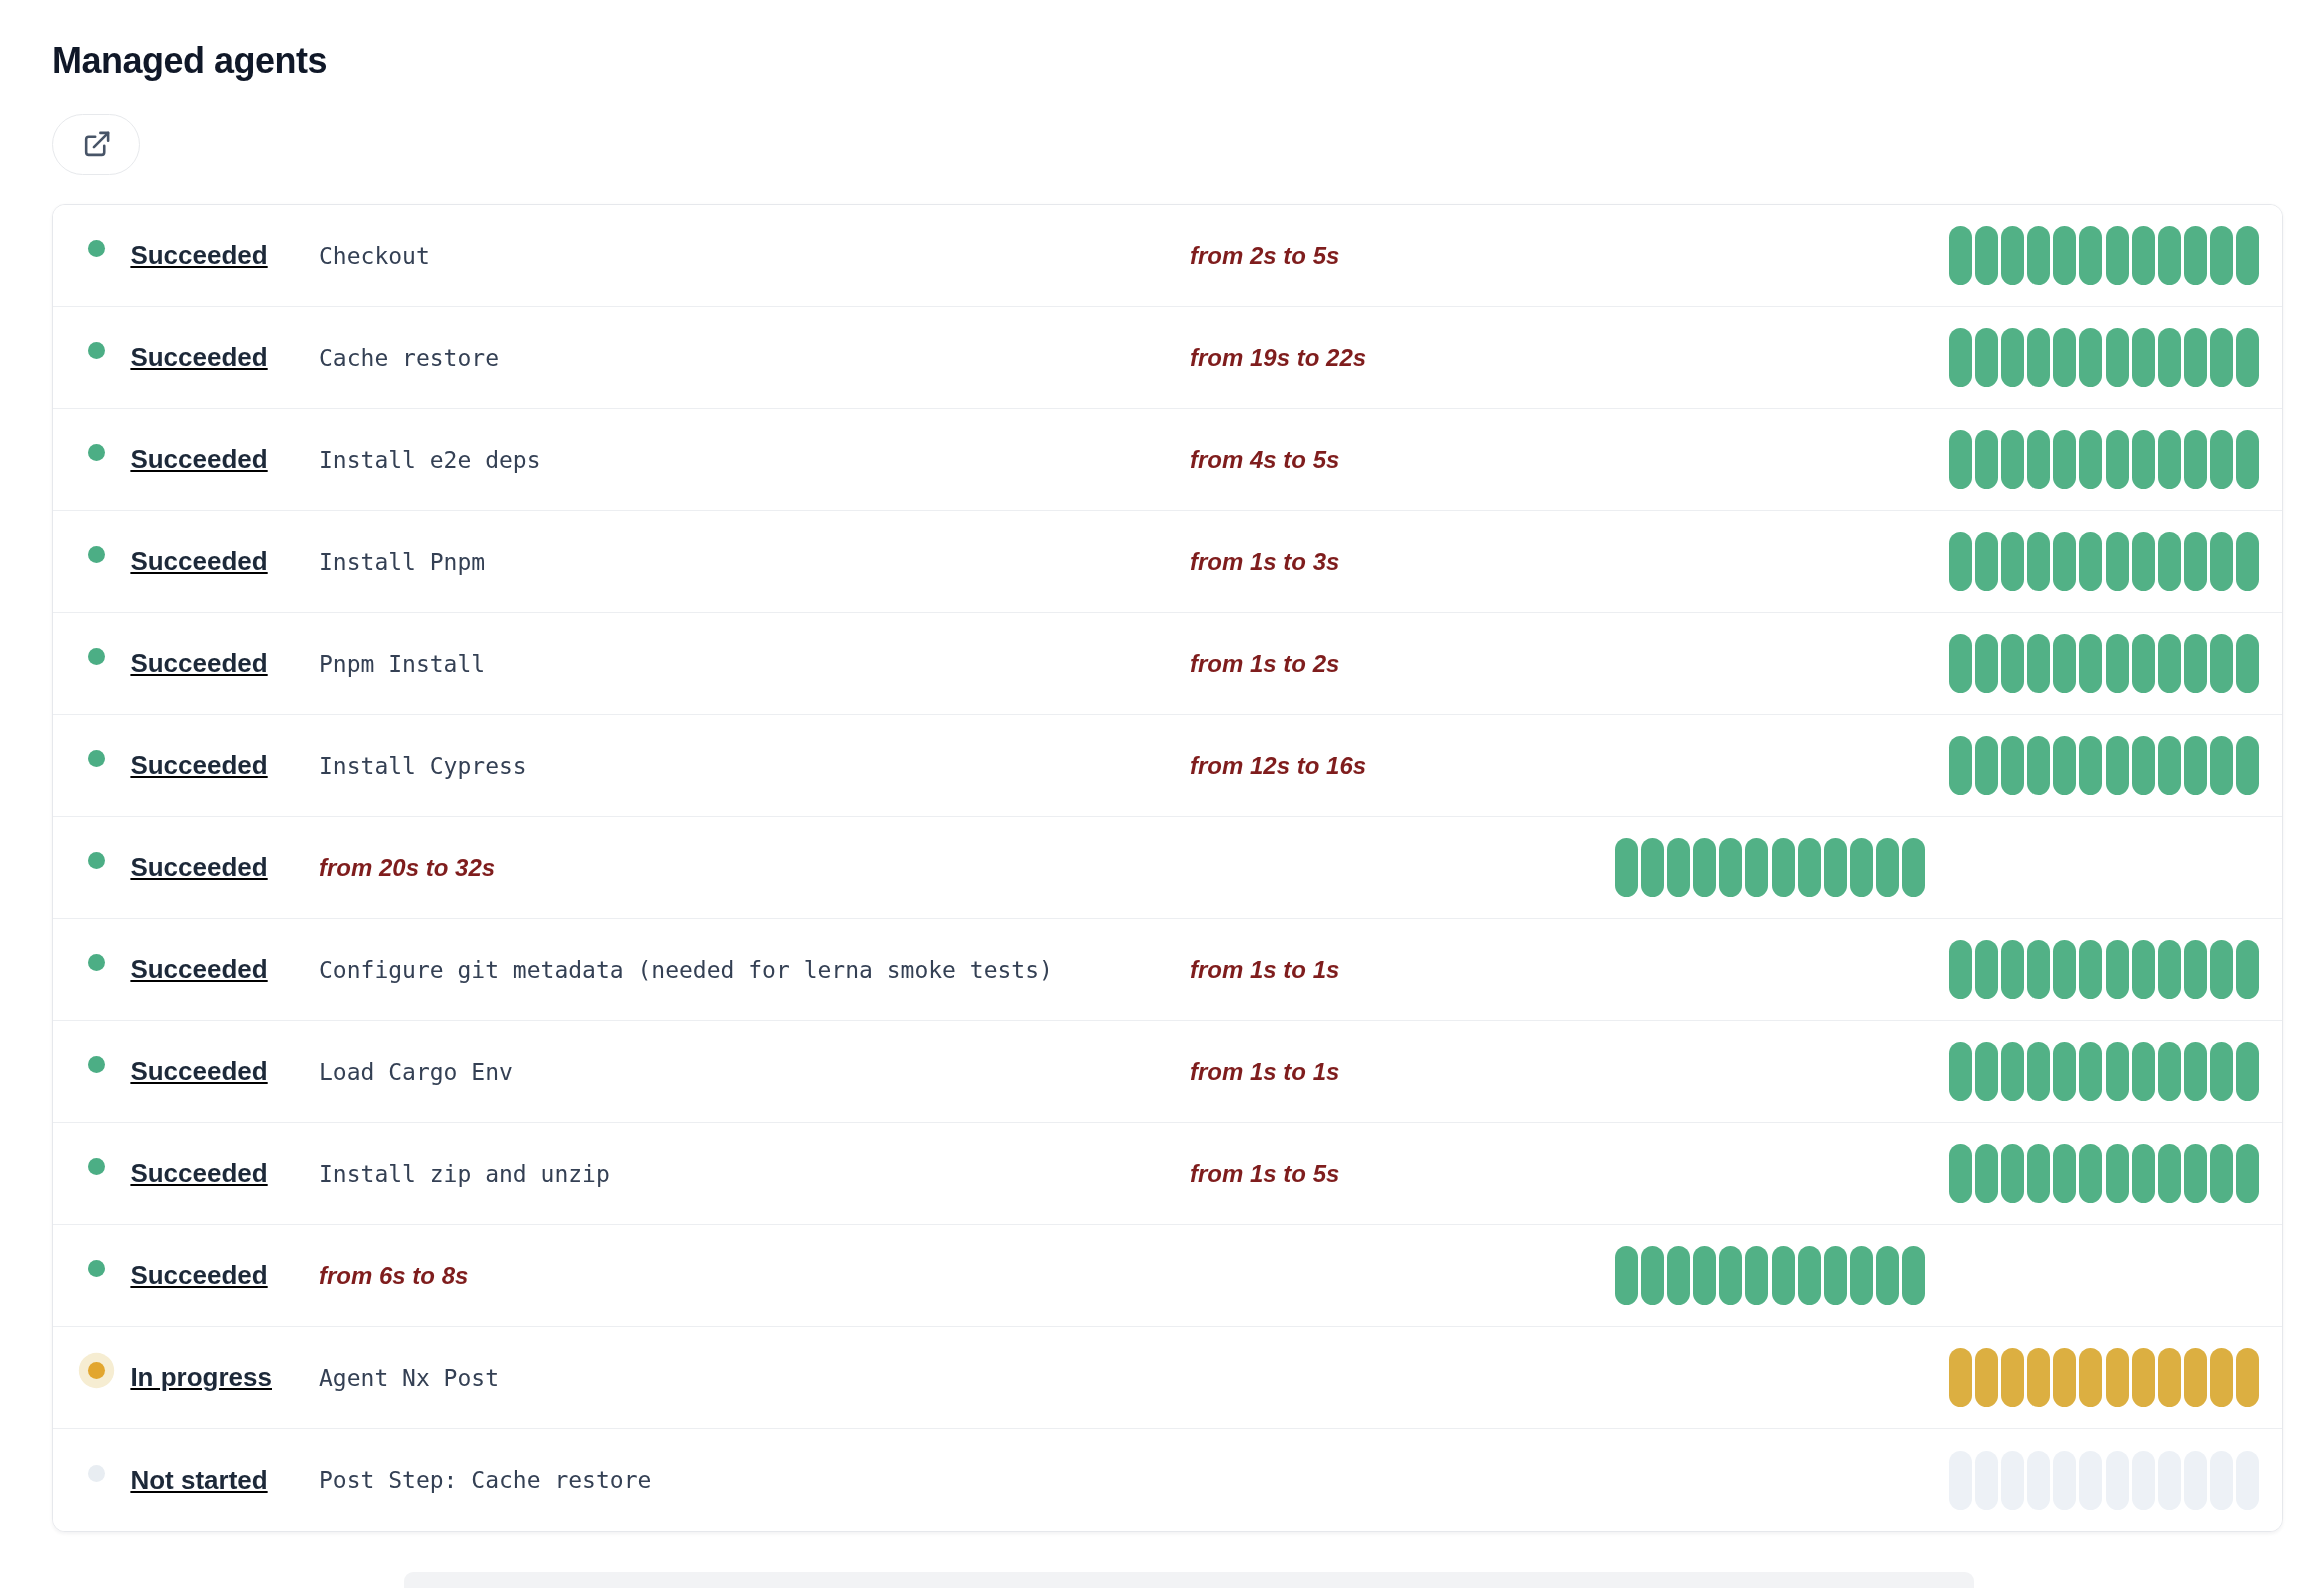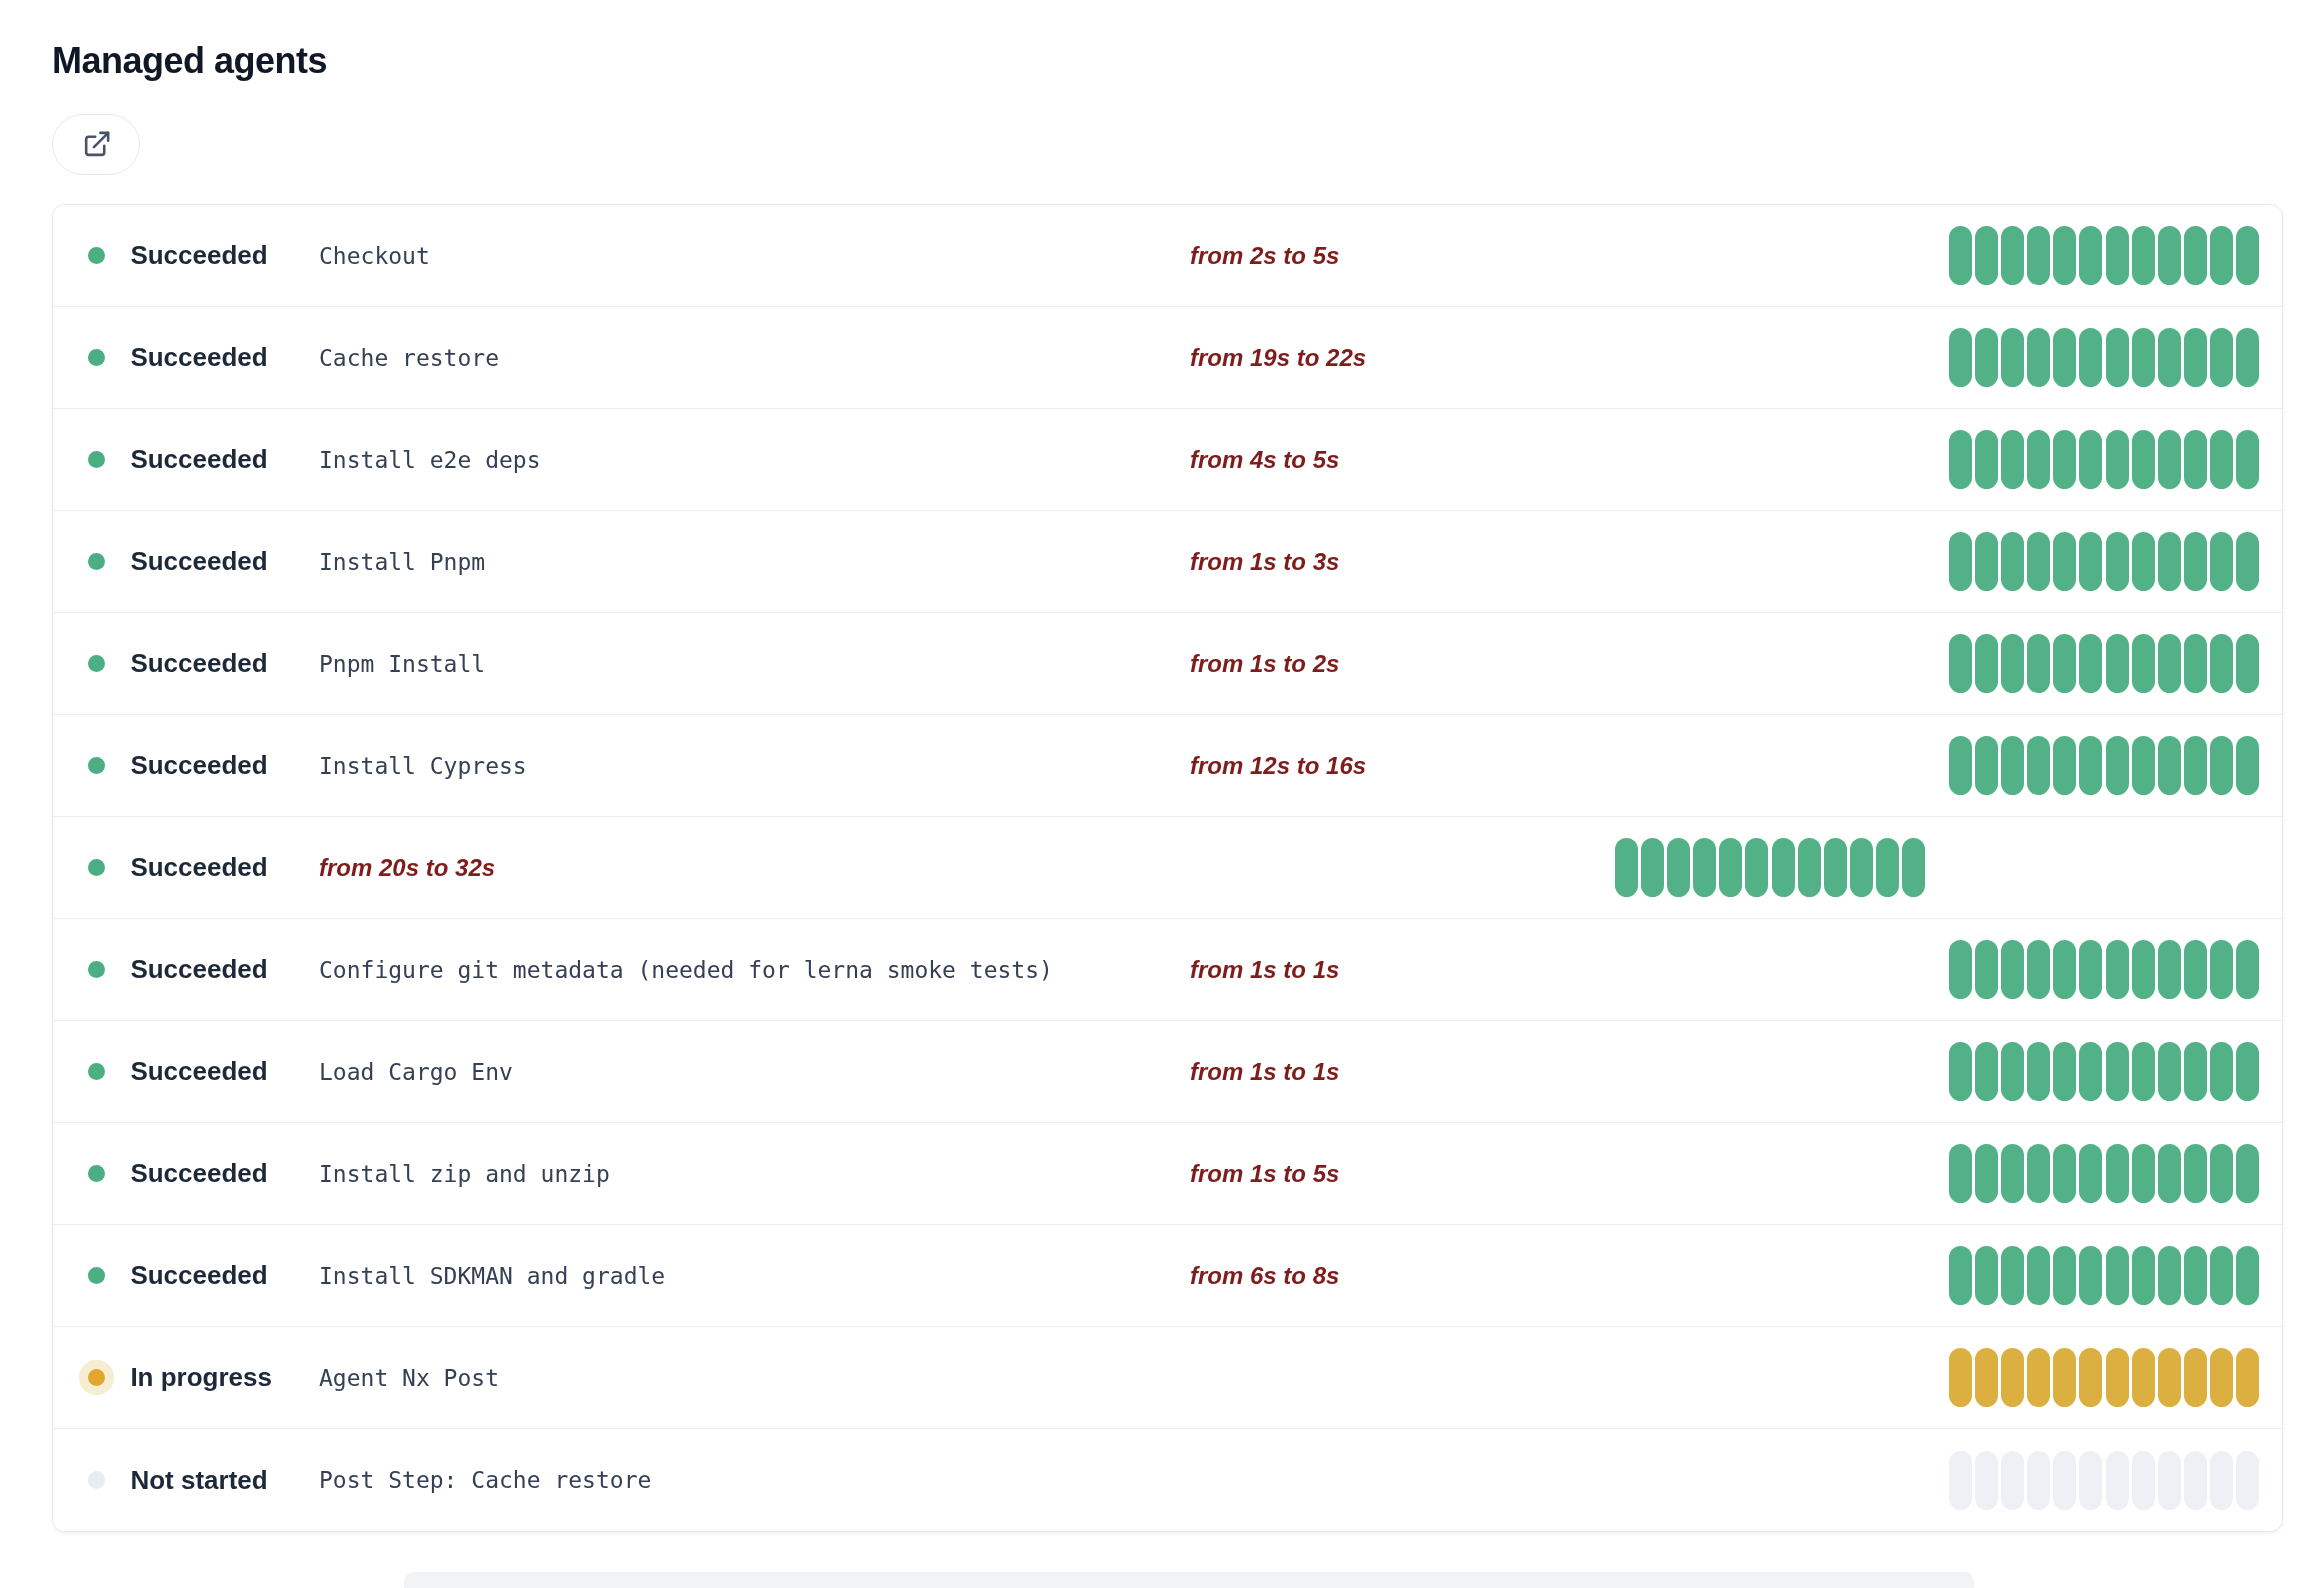--- a/index.html
+++ b/index.html
@@ -42,21 +42,21 @@
     display: grid;
     grid-template-columns: 231px 871px 759px 1fr;
     align-items: center;
     height: 102px;
     padding-left: 35px;
     border-bottom: 1.8px solid #eceef1;
     background: #ffffff;
     cursor: pointer;
   }
   .row:last-child { border-bottom: none; }
-  .status-cell { display: flex; align-items: center; gap: 25px; }
+  .status-cell { display: flex; align-items: flex-start; gap: 25px; text-decoration: underline; }
   .dot { width: 17.4px; height: 17.4px; border-radius: 50%; flex: none; }
   .dot.halo { box-shadow: 0 0 0 9.2px #f6edd2; }
   .status-label {
     font-size: 26px; font-weight: 600; color: #1d2939;
     white-space: nowrap;
   }
   .step-name {
     font-family: "DejaVu Sans Mono", monospace;
     font-size: 23px; color: #344054;
     white-space: nowrap; overflow: hidden;
@@ -312,21 +312,20 @@
         <span class="pill" style="background: rgb(82, 177, 134);"></span>
         <span class="pill" style="background: rgb(82, 177, 134);"></span>
         <span class="pill" style="background: rgb(82, 177, 134);"></span>
       </div>
   </div>
     <div class="row">
     <div class="status-cell">
       <span class="dot" style="background: rgb(76, 174, 133);"></span>
       <span class="status-label">Succeeded</span>
     </div>
-    <div class="step-name">Install SDKMAN and gradle</div>
     <div class="duration">from 6s to 8s</div>
     <div class="bars">
         <span class="pill" style="background: rgb(82, 177, 134);"></span>
         <span class="pill" style="background: rgb(82, 177, 134);"></span>
         <span class="pill" style="background: rgb(82, 177, 134);"></span>
         <span class="pill" style="background: rgb(82, 177, 134);"></span>
         <span class="pill" style="background: rgb(82, 177, 134);"></span>
         <span class="pill" style="background: rgb(82, 177, 134);"></span>
         <span class="pill" style="background: rgb(82, 177, 134);"></span>
         <span class="pill" style="background: rgb(82, 177, 134);"></span>

